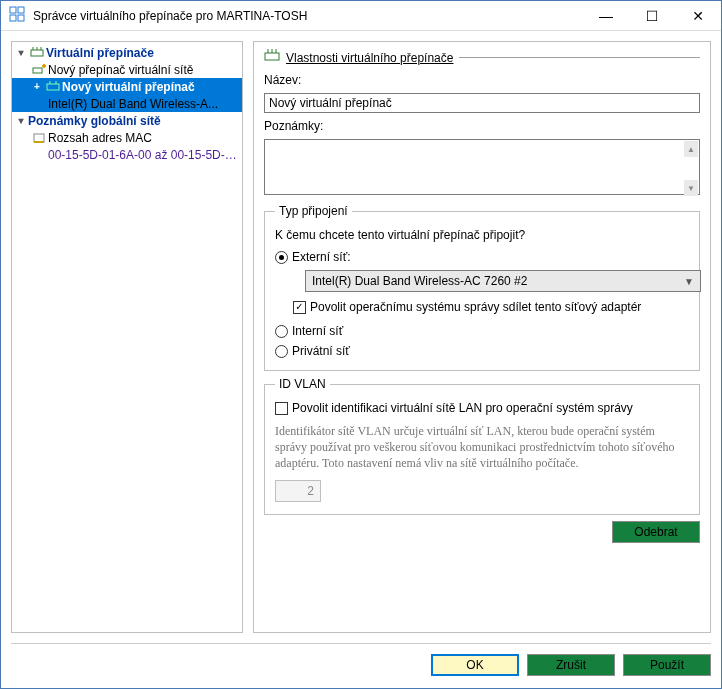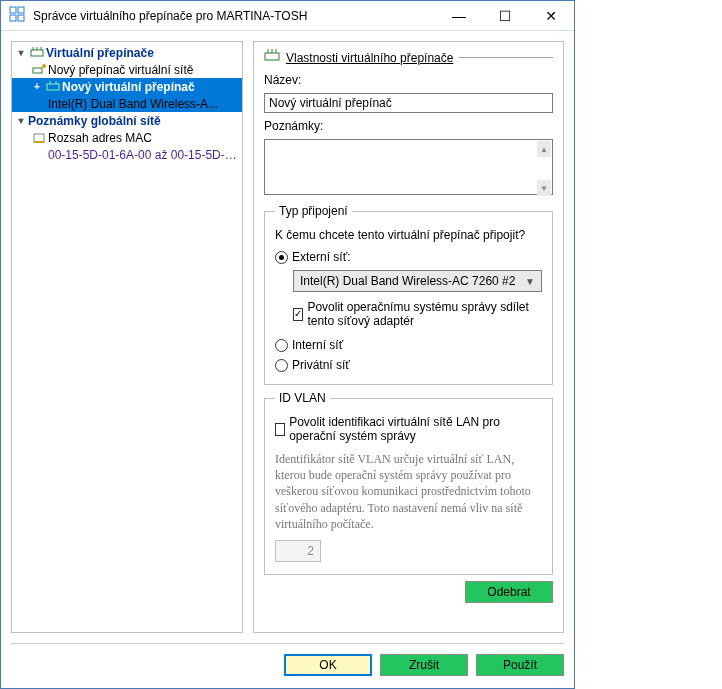--- a/index.html
+++ b/index.html
@@ -1,17 +1,17 @@
 <!DOCTYPE html>
 <html><head>
 <meta charset="utf-8">
 <style>
   * { box-sizing: border-box; font-family: "Segoe UI", Tahoma, sans-serif; font-size: 12px; }
   body { margin: 0; background: #fff; }
-  .window { width: 575px; height: 689px; border: 1px solid #4a7ab5; display: flex; flex-direction: column; background: #fff; }
+  .window { width: 722px; height: 689px; border: 1px solid #4a7ab5; display: flex; flex-direction: column; background: #fff; }
   .titlebar { height: 30px; display: flex; align-items: center; padding: 0 0 0 8px; border-bottom: 1px solid #ddd; }
   .titlebar .app-icon svg { width: 16px; height: 16px; }
   .titlebar .title { margin-left: 8px; flex: 1; }
   .win-controls { display: flex; height: 100%; }
   .win-controls div { width: 46px; display: flex; align-items: center; justify-content: center; font-size: 14px; }
   .content { flex: 1; display: flex; padding: 10px; gap: 10px; overflow: hidden; }
   .tree { width: 232px; border: 1px solid #bfbfbf; background: #fff; padding: 2px 0; overflow: hidden; }
   .tree-row { display: flex; align-items: center; height: 17px; padding: 0 2px; white-space: nowrap; }
   .tree-row.section { font-weight: bold; color: #003399; }
   .tree-row.selected { background: #0078d7; color: #000000; }
@@ -30,26 +30,26 @@
   .lbl { color: #000; }
   .text-input { width: 100%; border: 1px solid #7a7a7a; padding: 2px 4px; height: 20px; background: #fff; }
   .textarea { width: 100%; height: 56px; border: 1px solid #7a7a7a; resize: none; background: #fff; padding: 2px 4px; }
   .fieldset { border: 1px solid #bfbfbf; padding: 10px 10px 12px 10px; margin: 0; }
   .fieldset > legend { padding: 0 4px; }
   .row { display: flex; align-items: center; gap: 4px; }
   .radio, .checkbox { width: 13px; height: 13px; border: 1px solid #333; display: inline-flex; align-items: center; justify-content: center; background: #fff; }
   .radio { border-radius: 50%; }
   .radio.checked::after { content: ""; width: 5px; height: 5px; background: #000; border-radius: 50%; }
   .checkbox.checked::after { content: "✓"; font-size: 10px; line-height: 10px; color: #000; }
-  .select { margin-left: 18px; width: calc(100% - 18px); height: 22px; border: 1px solid #7a7a7a; background: #e9e9e9; display: flex; align-items: center; padding: 0 6px; justify-content: space-between; }
+  .select { margin-left: 30px; width: calc(100% - 18px); height: 22px; border: 1px solid #7a7a7a; background: #e9e9e9; display: flex; align-items: center; padding: 0 6px; justify-content: space-between; }
   .select .chev { font-size: 10px; color: #555; }
   .vlan-desc { color: #777; margin: 8px 0; line-height: 1.35; font-family: Liberation Serif, serif; }
   .vlan-num { width: 46px; height: 22px; border: 1px solid #bfbfbf; background: #f4f4f4; color: #888; text-align: right; padding: 0 6px; display: flex; align-items: center; justify-content: flex-end; }
   .remove-row { display: flex; justify-content: flex-end; }
-  .btn { height: 22px; min-width: 88px; border: 1px solid #8a8a8a; background: #22c55e; display: inline-flex; align-items: center; justify-content: center; padding: 0 14px; }
+  .btn { height: 22px; min-width: 88px; border: 1px solid #8a8a8a; background: #15803d; display: inline-flex; align-items: center; justify-content: center; padding: 0 14px; }
   .btn.primary { border: 2px solid #0078d7; background: #fef9c3; }
   .bottom { border-top: 1px solid #ccc; margin: 0 10px; padding: 10px 0 12px 0; display: flex; justify-content: flex-end; gap: 8px; }
   .scrollbar-stub { position: relative; }
   .scroll-arrow { position: absolute; right: 2px; width: 14px; height: 16px; background: #e9e9e9; display: flex; align-items: center; justify-content: center; font-size: 8px; color: #888; }
   .scroll-arrow.t { top: 2px; }
   .scroll-arrow.b { bottom: 2px; }
   .textarea-wrap { position: relative; }
 </style>
 </head>
 <body>

